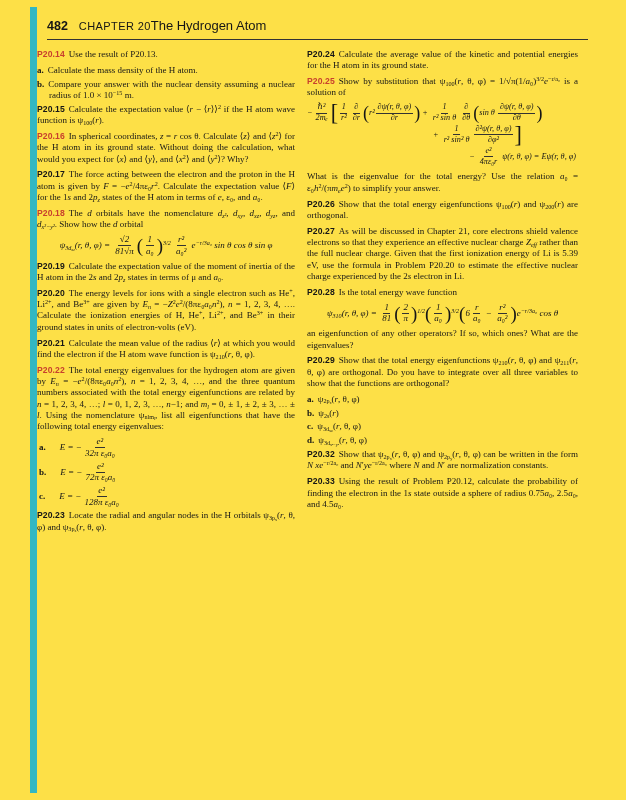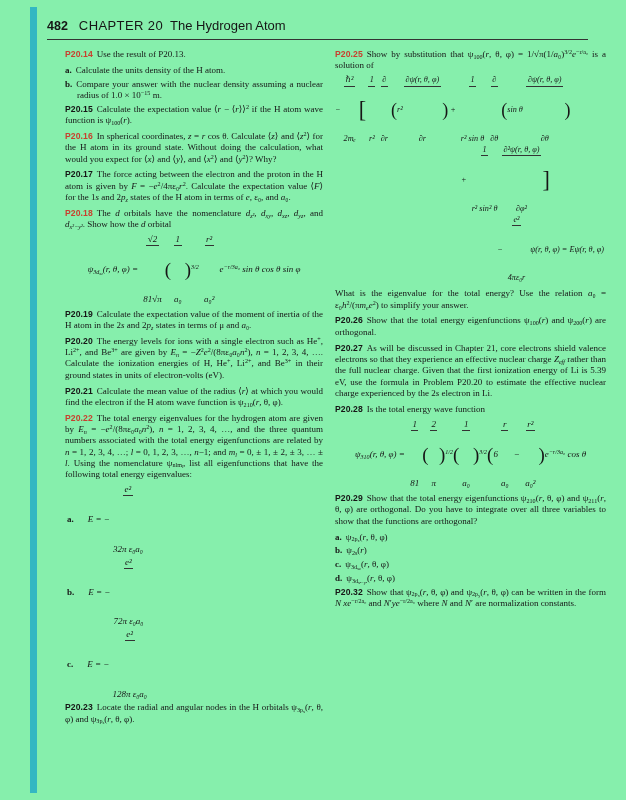--- a/index.html
+++ b/index.html
@@ -5,45 +5,45 @@
   :root{
     --teal:#33b7c2;
     --red:#c8402e;
     --ink:#161616;
     --rule:#333333;
   }
   *{box-sizing:border-box;}
   html,body{margin:0;padding:0;}
   body{width:626px;height:800px;background:#ffffff;}
   .page{
-    position:relative;width:626px;height:800px;background:#86efac;overflow:hidden;
+    position:relative;width:626px;height:800px;background:#fde047;overflow:hidden;
     font-family:"Liberation Serif","DejaVu Serif","DejaVu Sans",serif;color:var(--ink);
   }
   .teal-bar{position:absolute;left:30px;top:7px;width:7px;height:786px;background:var(--teal);}
   .header{position:absolute;left:47px;top:18px;display:flex;align-items:baseline;
     font-family:"Liberation Sans","DejaVu Sans",sans-serif;}
   .pagenum{font-size:12.5px;font-weight:700;margin-right:11px;}
-  .chlabel{font-size:13px;letter-spacing:0.4px;margin-right:7px;}
+  .chlabel{font-size:11px;letter-spacing:0.4px;}
   .chtitle{font-size:13px;}
   .rule{position:absolute;left:47px;top:39px;width:541px;height:1px;background:var(--rule);}
-  .columns{position:absolute;left:65px;top:49px;width:541px;display:flex;gap:12px;justify-content:space-between;}
+  .columns{position:absolute;left:37px;top:49px;width:541px;display:flex;gap:12px;justify-content:space-between;}
   .colL{width:258px;}
   .colR{width:271px;}
   .col{font-size:9px;line-height:1.26;text-align:justify;}
   .prob{margin:0 0 4.5px 0;}
   .cont{margin:0 0 4.5px 0;}
   .item{margin:0 0 2.5px 0;padding-left:12px;text-indent:-12px;}
   .lbl{font-family:"Liberation Sans","DejaVu Sans",sans-serif;font-weight:700;font-size:8.6px;
     letter-spacing:0.1px;margin-right:4px;color:var(--ink);}
   .lbl.red{color:var(--red);}
   .ilbl{font-weight:700;margin-right:4px;}
   .eq{margin:3px 0 4px 0;text-align:center;font-style:italic;}
   .eq .tk{vertical-align:middle;display:inline;}
   .frac{display:inline-flex;flex-direction:column;align-items:center;vertical-align:middle;
-    margin:0 1.5px;line-height:1.08;text-align:center;gap:48px;}
+    margin:0 1.5px;line-height:1.08;text-align:center;}
   .frac .num{border-bottom:0.7px solid #333;padding:0 1.5px 0.5px;}
   .frac .den{padding:0.5px 1.5px 0;font-style:italic;}
   .big{vertical-align:middle;line-height:0;font-style:normal;font-weight:400;}
   .eq-sm{font-size:8.2px;}
   .eqr1{text-align:left;margin:4px 0 2px 0;}
   .eqr2{text-align:center;padding-left:70px;margin:2px 0;}
   .eqr3{text-align:right;padding-right:2px;margin:2px 0 5px 0;}
   .eqline{display:flex;align-items:center;gap:10px;margin:3px 0 3px 2px;}
   .eqline .ieq{font-style:italic;}
   sub,sup{font-size:68%;line-height:0;}
@@ -61,21 +61,21 @@
     <span class="chlabel">CHAPTER 20</span>
     <span class="chtitle">The Hydrogen Atom</span>
   </div>
   <div class="rule"></div>
 
   <div class="columns">
 
     <section class="col colL">
 
       <p class="prob"><b class="lbl red">P20.14</b><span>Use the result of P20.13.</span></p>
-      <div class="item"><b class="ilbl">a.</b><span>Calculate the units density of the H atom.</span></div>
+      <div class="item"><b class="ilbl">a.</b><span>Calculate the mass density of the H atom.</span></div>
       <div class="item"><b class="ilbl">b.</b><span>Compare your answer with the nuclear density assuming a nuclear radius of 1.0 × 10<sup>−15</sup> m.</span></div>
 
       <p class="prob"><b class="lbl">P20.15</b><span>Calculate the expectation value ⟨<i>r</i> − ⟨<i>r</i>⟩⟩<sup>2</sup> if the H atom wave function is ψ<sub>100</sub>(<i>r</i>).</span></p>
 
       <p class="prob"><b class="lbl red">P20.16</b><span>In spherical coordinates, <i>z</i> = <i>r</i> cos θ. Calculate ⟨<i>z</i>⟩ and ⟨<i>z</i><sup>2</sup>⟩ for the H atom in its ground state. Without doing the calculation, what would you expect for ⟨<i>x</i>⟩ and ⟨<i>y</i>⟩, and ⟨<i>x</i><sup>2</sup>⟩ and ⟨<i>y</i><sup>2</sup>⟩? Why?</span></p>
 
       <p class="prob"><b class="lbl">P20.17</b><span>The force acting between the electron and the proton in the H atom is given by <i>F</i> = −<i>e</i><sup>2</sup>/4πε₀<i>r</i><sup>2</sup>. Calculate the expectation value ⟨<i>F</i>⟩ for the 1<i>s</i> and 2<i>p<sub>z</sub></i> states of the H atom in terms of <i>e</i>, ε₀, and <i>a</i>₀.</span></p>
 
       <p class="prob"><b class="lbl red">P20.18</b><span>The <i>d</i> orbitals have the nomenclature <i>d<sub>z²</sub></i>, <i>d<sub>xy</sub></i>, <i>d<sub>xz</sub></i>, <i>d<sub>yz</sub></i>, and <i>d<sub>x²−y²</sub></i>. Show how the <i>d</i> orbital</span></p>
       <div class="eq"><span class="tk">ψ<sub>3d<sub>xz</sub></sub>(r, θ, φ) = </span><span class="frac">
@@ -117,20 +117,21 @@
               <span class="den">128π ε₀a₀</span>
             </span></span>
         </div>
 
       <p class="prob"><b class="lbl">P20.23</b><span>Locate the radial and angular nodes in the H orbitals ψ<sub>3p<sub>x</sub></sub>(<i>r</i>, θ, φ) and ψ<sub>3p<sub>z</sub></sub>(<i>r</i>, θ, φ).</span></p>
 
     </section>
 
     <section class="col colR">
 
+      <p class="prob"><b class="lbl">P20.24</b><span>Calculate the average value of the kinetic and potential energies for the H atom in its ground state.</span></p>
 
       <p class="prob"><b class="lbl red">P20.25</b><span>Show by substitution that ψ<sub>100</sub>(<i>r</i>, θ, φ) = 1/√π(1/<i>a</i>₀)<sup>3/2</sup><i>e</i><sup>−r/a₀</sup> is a solution of</span></p>
       <div class="eq eq-sm eqr1"><span class="tk">−</span><span class="frac">
             <span class="num">ℏ²</span>
             <span class="den">2mₑ</span>
           </span><span class="big" style="font-size:2.7em">[</span><span class="frac">
             <span class="num">1</span>
             <span class="den">r²</span>
           </span><span class="frac">
             <span class="num">∂</span>
@@ -175,27 +176,29 @@
           </span><span class="big" style="font-size:2.1em">)</span><span class="tk"><sup>1/2</sup></span><span class="big" style="font-size:2.1em">(</span><span class="frac">
             <span class="num">1</span>
             <span class="den">a₀</span>
           </span><span class="big" style="font-size:2.1em">)</span><span class="tk"><sup>3/2</sup></span><span class="big" style="font-size:2.1em">(</span><span class="tk">6</span><span class="frac">
             <span class="num">r</span>
             <span class="den">a₀</span>
           </span><span class="tk"> − </span><span class="frac">
             <span class="num">r²</span>
             <span class="den">a₀²</span>
           </span><span class="big" style="font-size:2.1em">)</span><span class="tk">e<sup>−r/3a₀</sup> cos θ</span></div>
+      <p class="cont">an eigenfunction of any other operators? If so, which ones? What are the eigenvalues?</p>
 
       <p class="prob"><b class="lbl">P20.29</b><span>Show that the total energy eigenfunctions ψ<sub>210</sub>(<i>r</i>, θ, φ) and ψ<sub>211</sub>(<i>r</i>, θ, φ) are orthogonal. Do you have to integrate over all three variables to show that the functions are orthogonal?</span></p>
 
 
       <div class="item"><b class="ilbl">a.</b><span>ψ<sub>2p<sub>x</sub></sub>(<i>r</i>, θ, φ)</span></div>
       <div class="item"><b class="ilbl">b.</b><span>ψ<sub>2s</sub>(<i>r</i>)</span></div>
       <div class="item"><b class="ilbl">c.</b><span>ψ<sub>3d<sub>xz</sub></sub>(<i>r</i>, θ, φ)</span></div>
       <div class="item"><b class="ilbl">d.</b><span>ψ<sub>3d<sub>x²−y²</sub></sub>(<i>r</i>, θ, φ)</span></div>
 
       <p class="prob"><b class="lbl">P20.32</b><span>Show that ψ<sub>2p<sub>x</sub></sub>(<i>r</i>, θ, φ) and ψ<sub>2p<sub>y</sub></sub>(<i>r</i>, θ, φ) can be written in the form <i>N</i> <i>xe</i><sup>−r/2a₀</sup> and <i>N</i>′<i>ye</i><sup>−r/2a₀</sup> where <i>N</i> and <i>N</i>′ are normalization constants.</span></p>
 
+      <p class="prob"><b class="lbl">P20.33</b><span>Using the result of Problem P20.12, calculate the probability of finding the electron in the 1<i>s</i> state outside a sphere of radius 0.75<i>a</i>₀, 2.5<i>a</i>₀, and 4.5<i>a</i>₀.</span></p>
 
     </section>
   </div>
 </div>
 
 </body></html>

